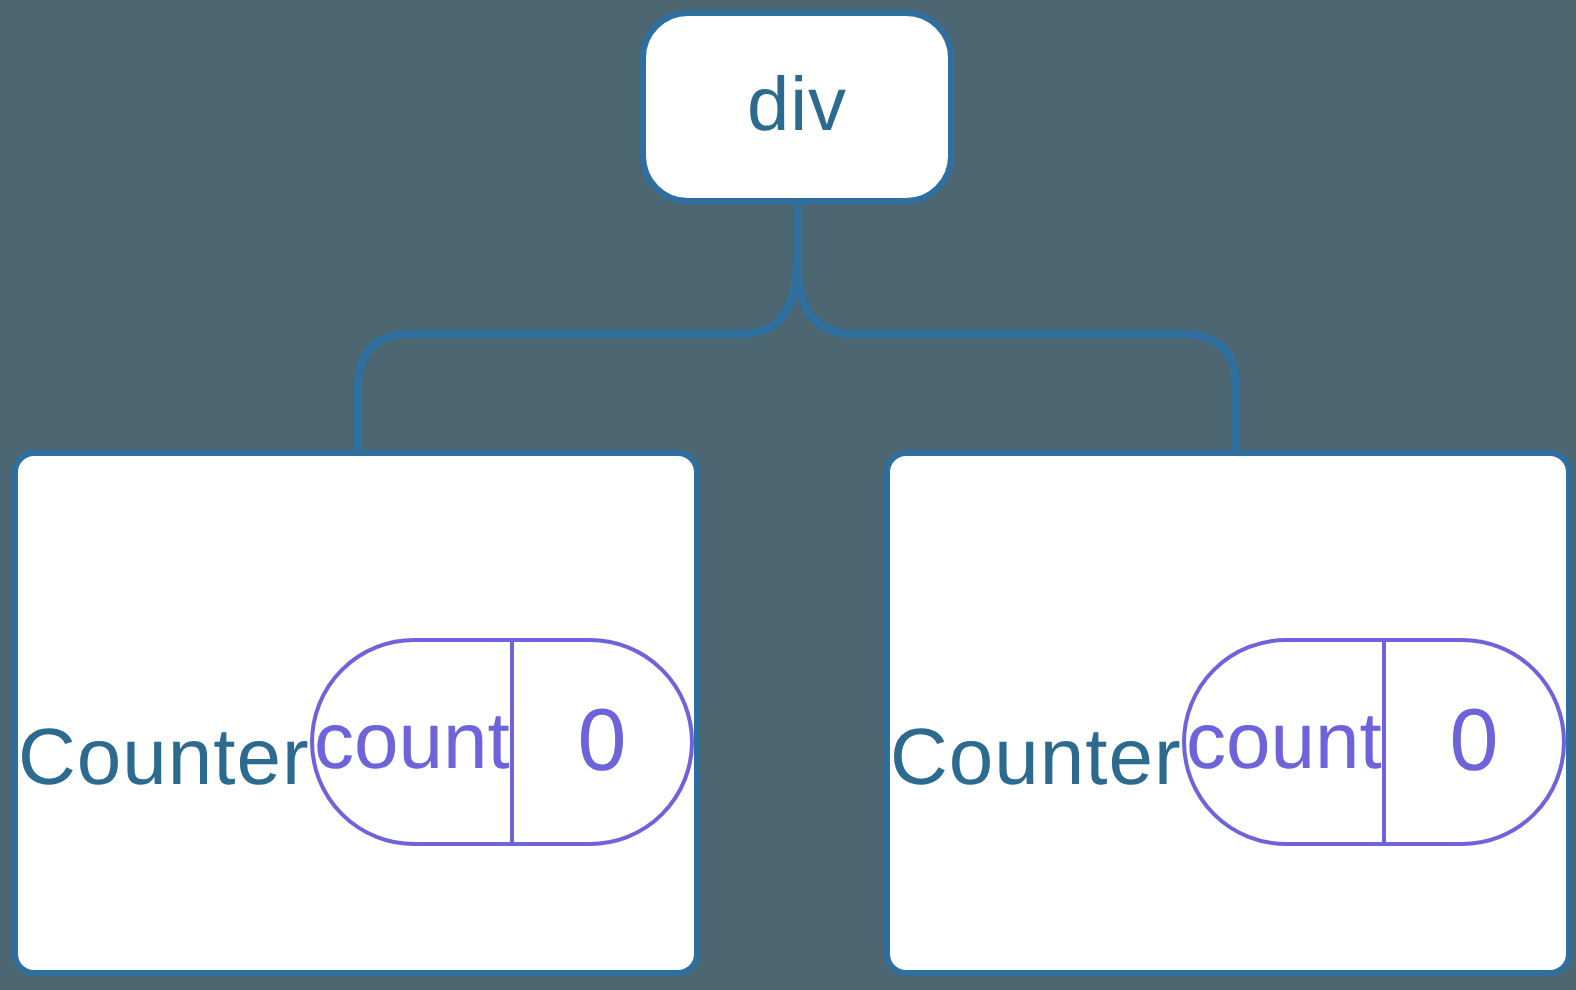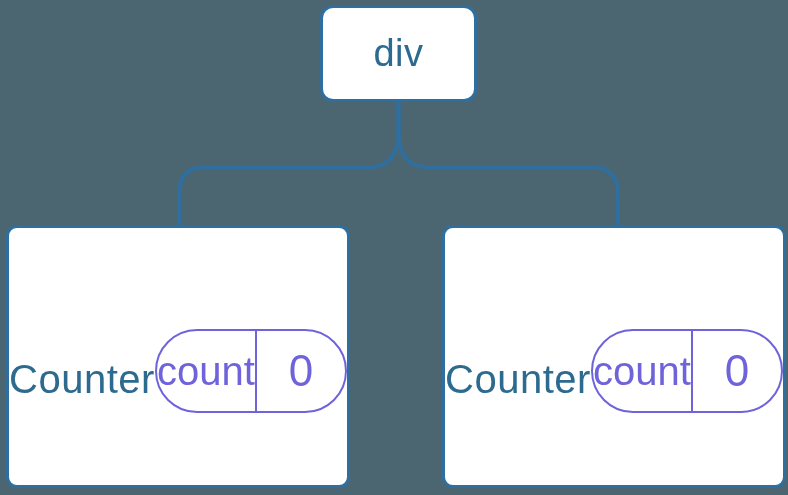--- a/index.html
+++ b/index.html
@@ -20,21 +20,21 @@
     position: absolute;
     box-sizing: border-box;
     background: #FFFFFF;
     border: 3px solid #2F6FA0;
   }
   .root-node {
     left: 320px;
     top: 5px;
     width: 157px;
     height: 97px;
-    border-radius: 13px;
+    border-radius: 24px;
     display: flex;
     align-items: center;
     justify-content: center;
   }
   .root-label {
     color: #2D6A8F;
     font-size: 38px;
     font-weight: 500;
     letter-spacing: 0.5px;
   }
@@ -67,21 +67,21 @@
     color: #2D6A8F;
     font-size: 40px;
     font-weight: 500;
     line-height: 1.15;
     letter-spacing: 0.5px;
   }
   .state-pill {
     margin-top: 29px;
     box-sizing: border-box;
     width: 266px;
-    height: 84px;
+    height: 104px;
     border: 2px solid #6E63DB;
     border-radius: 52px;
     display: flex;
     overflow: hidden;
     background: #FFFFFF;
   }
   .state-key-cell {
     flex: 1;
     display: flex;
     align-items: center;

